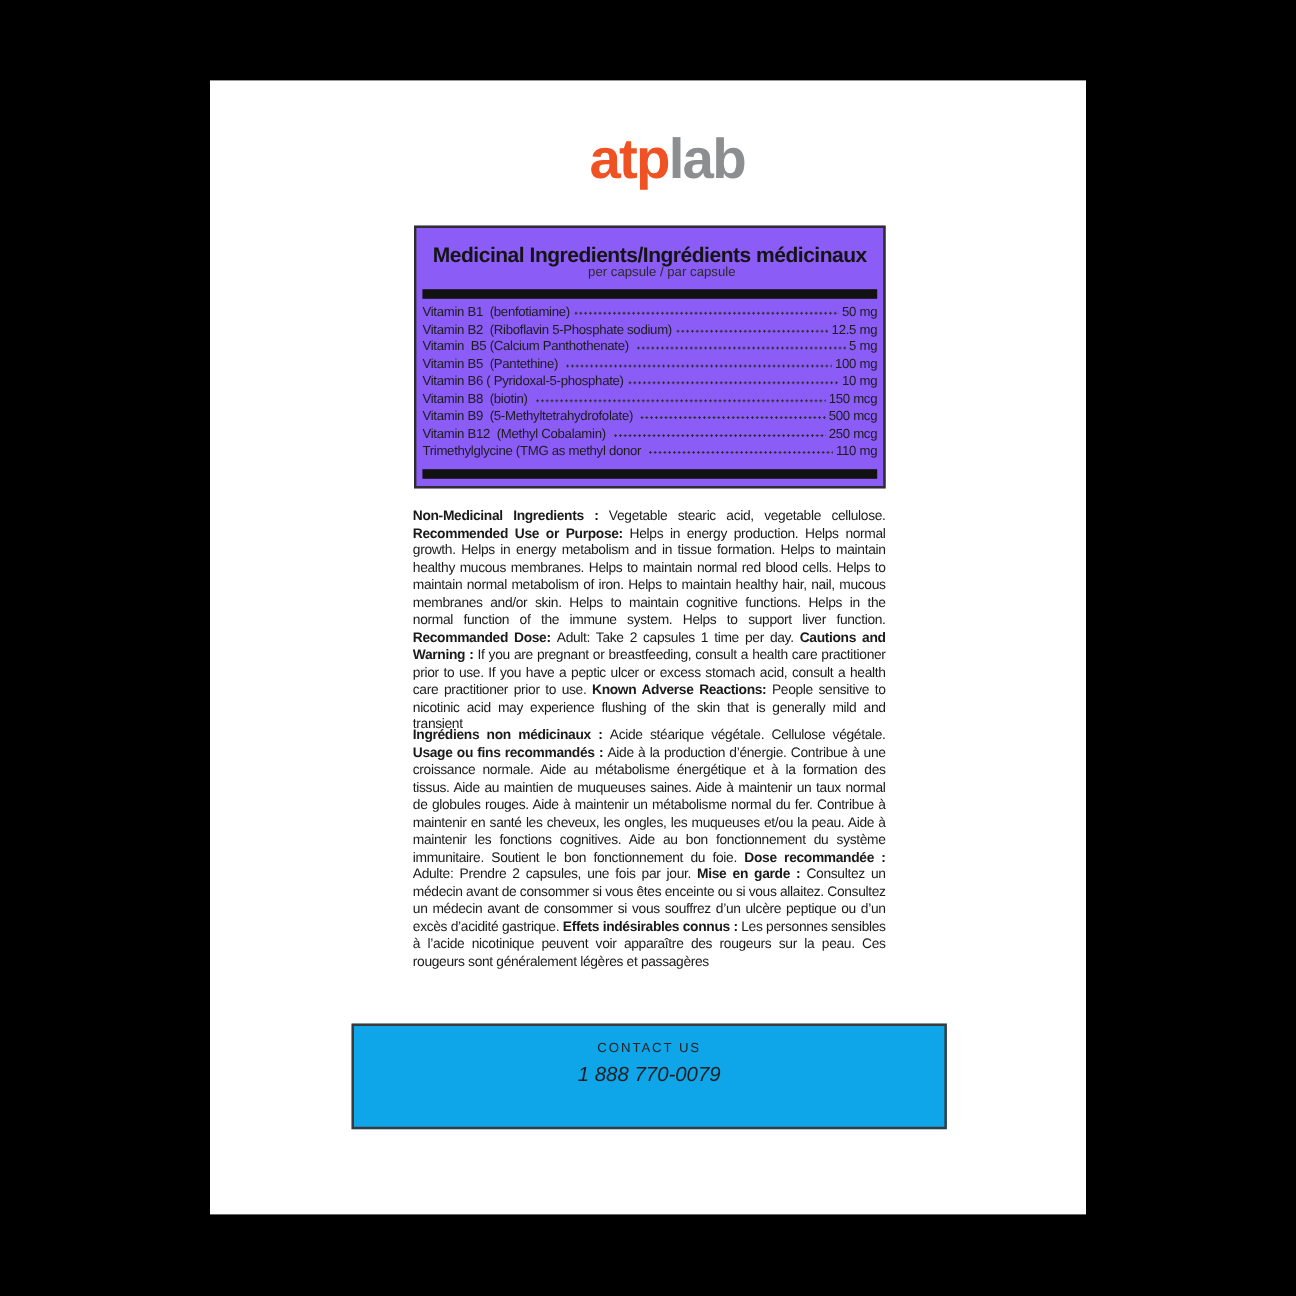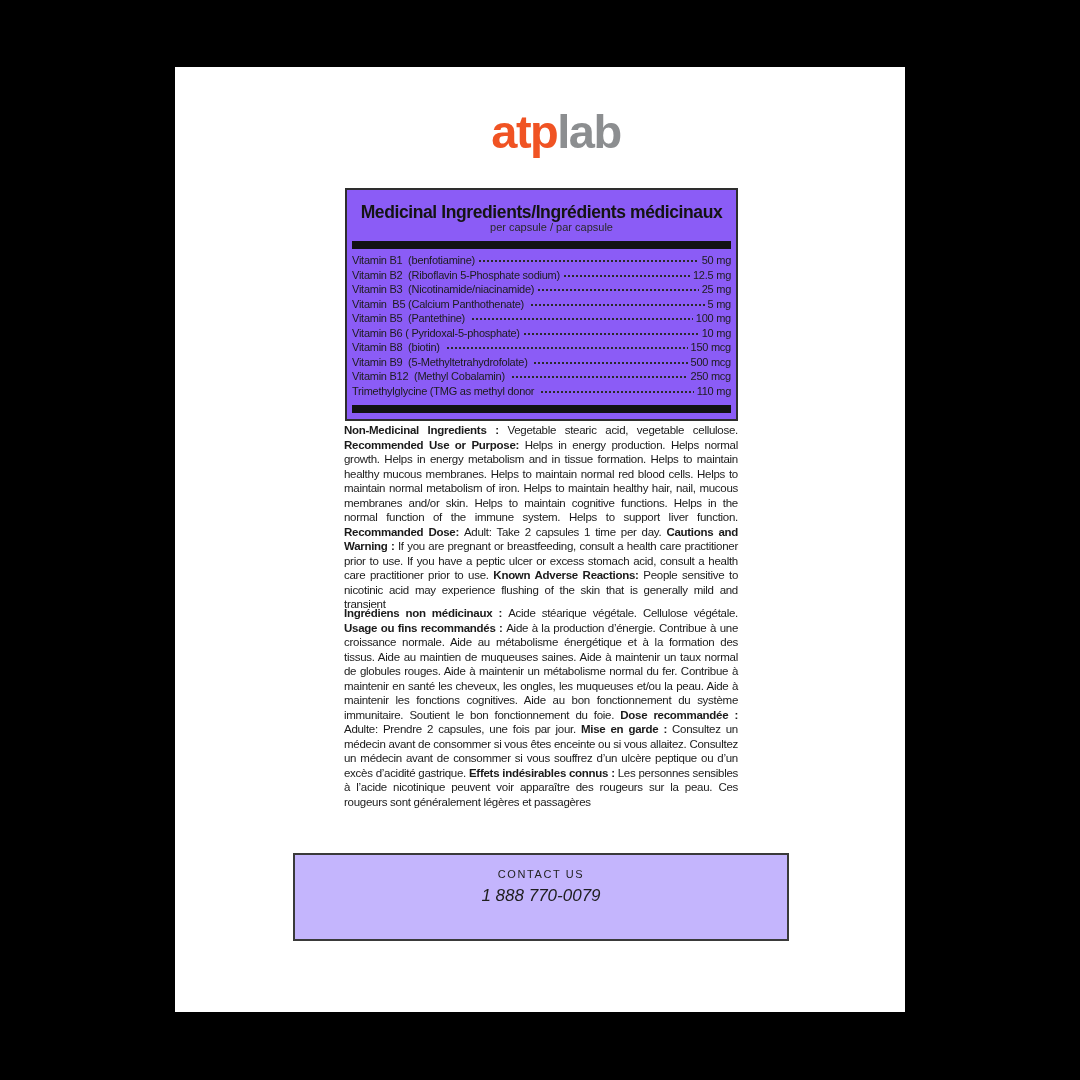--- a/index.html
+++ b/index.html
@@ -96,21 +96,21 @@
   .para-en { top: 356px; }
   .para-fr { top: 539px; }
   .para .bold { font-weight: bold; }
   
   .contact-box {
     position: absolute;
     left: 118px; top: 786px;
     width: 496px; height: 88px;
     box-sizing: border-box;
     border: 2px solid #3a3a3a;
-    background: #c4b5fd;
+    background: #0ea5e9;
     text-align: center;
   }
   .contact-heading {
     margin-top: 13px;
     font-size: 11px;
     letter-spacing: 1.6px;
     color: #222;
   }
   .contact-phone {
     margin-top: 6px;
@@ -144,25 +144,20 @@
           <span class="leader"></span>
           <span class="row-amount">50 mg</span>
         </div>
 
         <div class="row">
           <span class="row-name">Vitamin B2  (Riboflavin 5-Phosphate sodium)</span>
           <span class="leader"></span>
           <span class="row-amount">12.5 mg</span>
         </div>
 
-        <div class="row">
-          <span class="row-name">Vitamin B3  (Nicotinamide/niacinamide)</span>
-          <span class="leader"></span>
-          <span class="row-amount">25 mg</span>
-        </div>
 
         <div class="row">
           <span class="row-name">Vitamin  B5 (Calcium Panthothenate) </span>
           <span class="leader"></span>
           <span class="row-amount">5 mg</span>
         </div>
 
         <div class="row">
           <span class="row-name">Vitamin B5  (Pantethine) </span>
           <span class="leader"></span>

